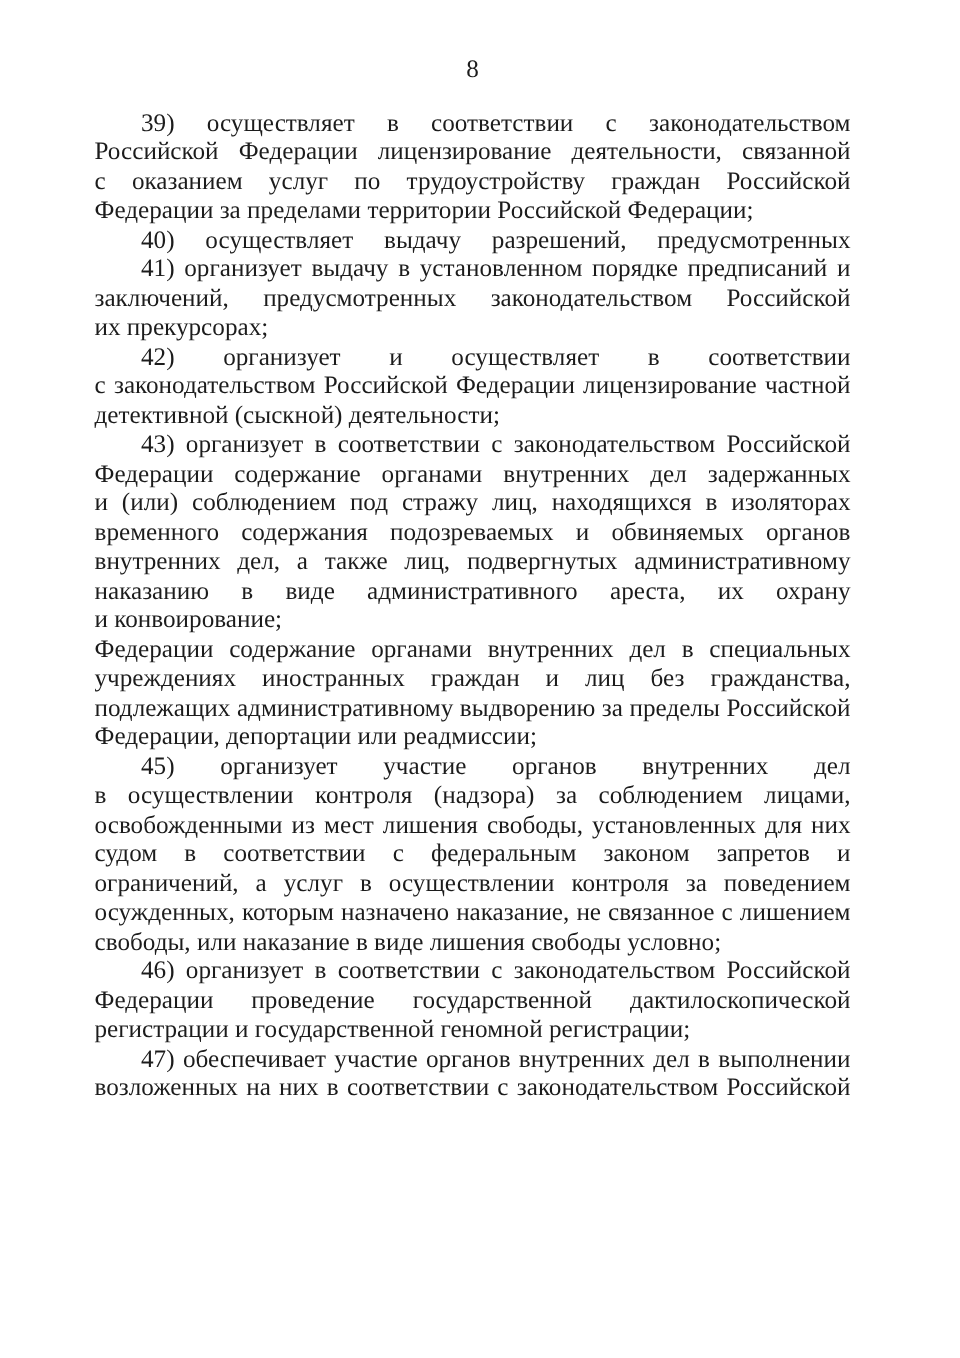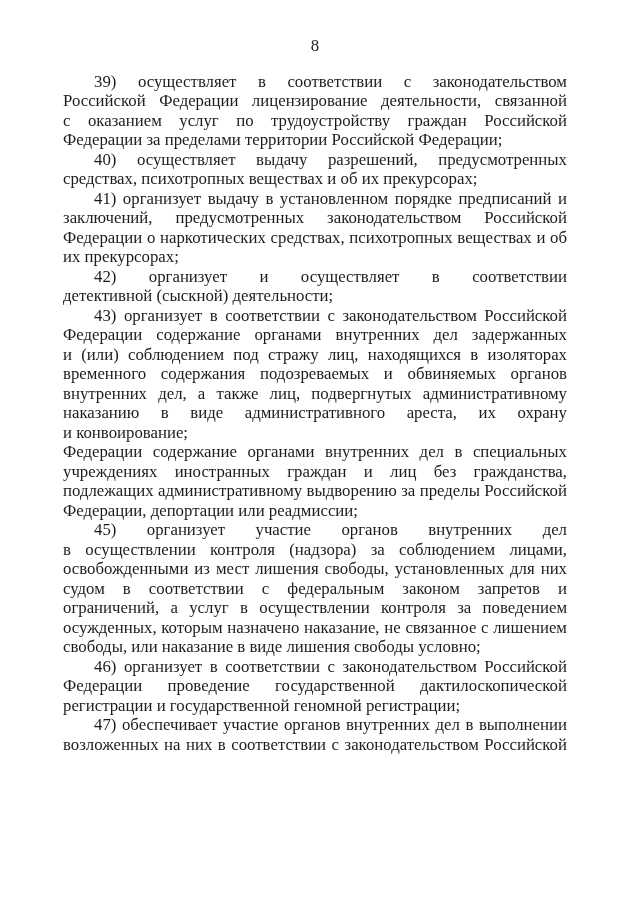--- a/index.html
+++ b/index.html
@@ -52,30 +52,29 @@
   <div class="page-number">8</div>
   <div class="body-text" id="body-text">
       <div class="paragraph">
         <div class="line first">39) осуществляет в соответствии с законодательством</div>
         <div class="line">Российской Федерации лицензирование деятельности, связанной</div>
         <div class="line">с оказанием услуг по трудоустройству граждан Российской</div>
         <div class="line final">Федерации за пределами территории Российской Федерации;</div>
       </div>
       <div class="paragraph">
         <div class="line first">40) осуществляет выдачу разрешений, предусмотренных</div>
-        <div class="line final">средствах, психотропных веществах и об их прекурсорах;</div>
       </div>
       <div class="paragraph">
         <div class="line first">41) организует выдачу в установленном порядке предписаний и</div>
         <div class="line">заключений, предусмотренных законодательством Российской</div>
-        <div class="line">Федерации о наркотических средствах, психотропных веществах и об</div>
         <div class="line final">их прекурсорах;</div>
       </div>
       <div class="paragraph">
         <div class="line first">42) организует и осуществляет в соответствии</div>
+        <div class="line">с законодательством Российской Федерации лицензирование частной</div>
         <div class="line final">детективной (сыскной) деятельности;</div>
       </div>
       <div class="paragraph">
         <div class="line first">43) организует в соответствии с законодательством Российской</div>
         <div class="line">Федерации содержание органами внутренних дел задержанных</div>
         <div class="line">и (или) соблюдением под стражу лиц, находящихся в изоляторах</div>
         <div class="line">временного содержания подозреваемых и обвиняемых органов</div>
         <div class="line">внутренних дел, а также лиц, подвергнутых административному</div>
         <div class="line">наказанию в виде административного ареста, их охрану</div>
         <div class="line final">и конвоирование;</div>

